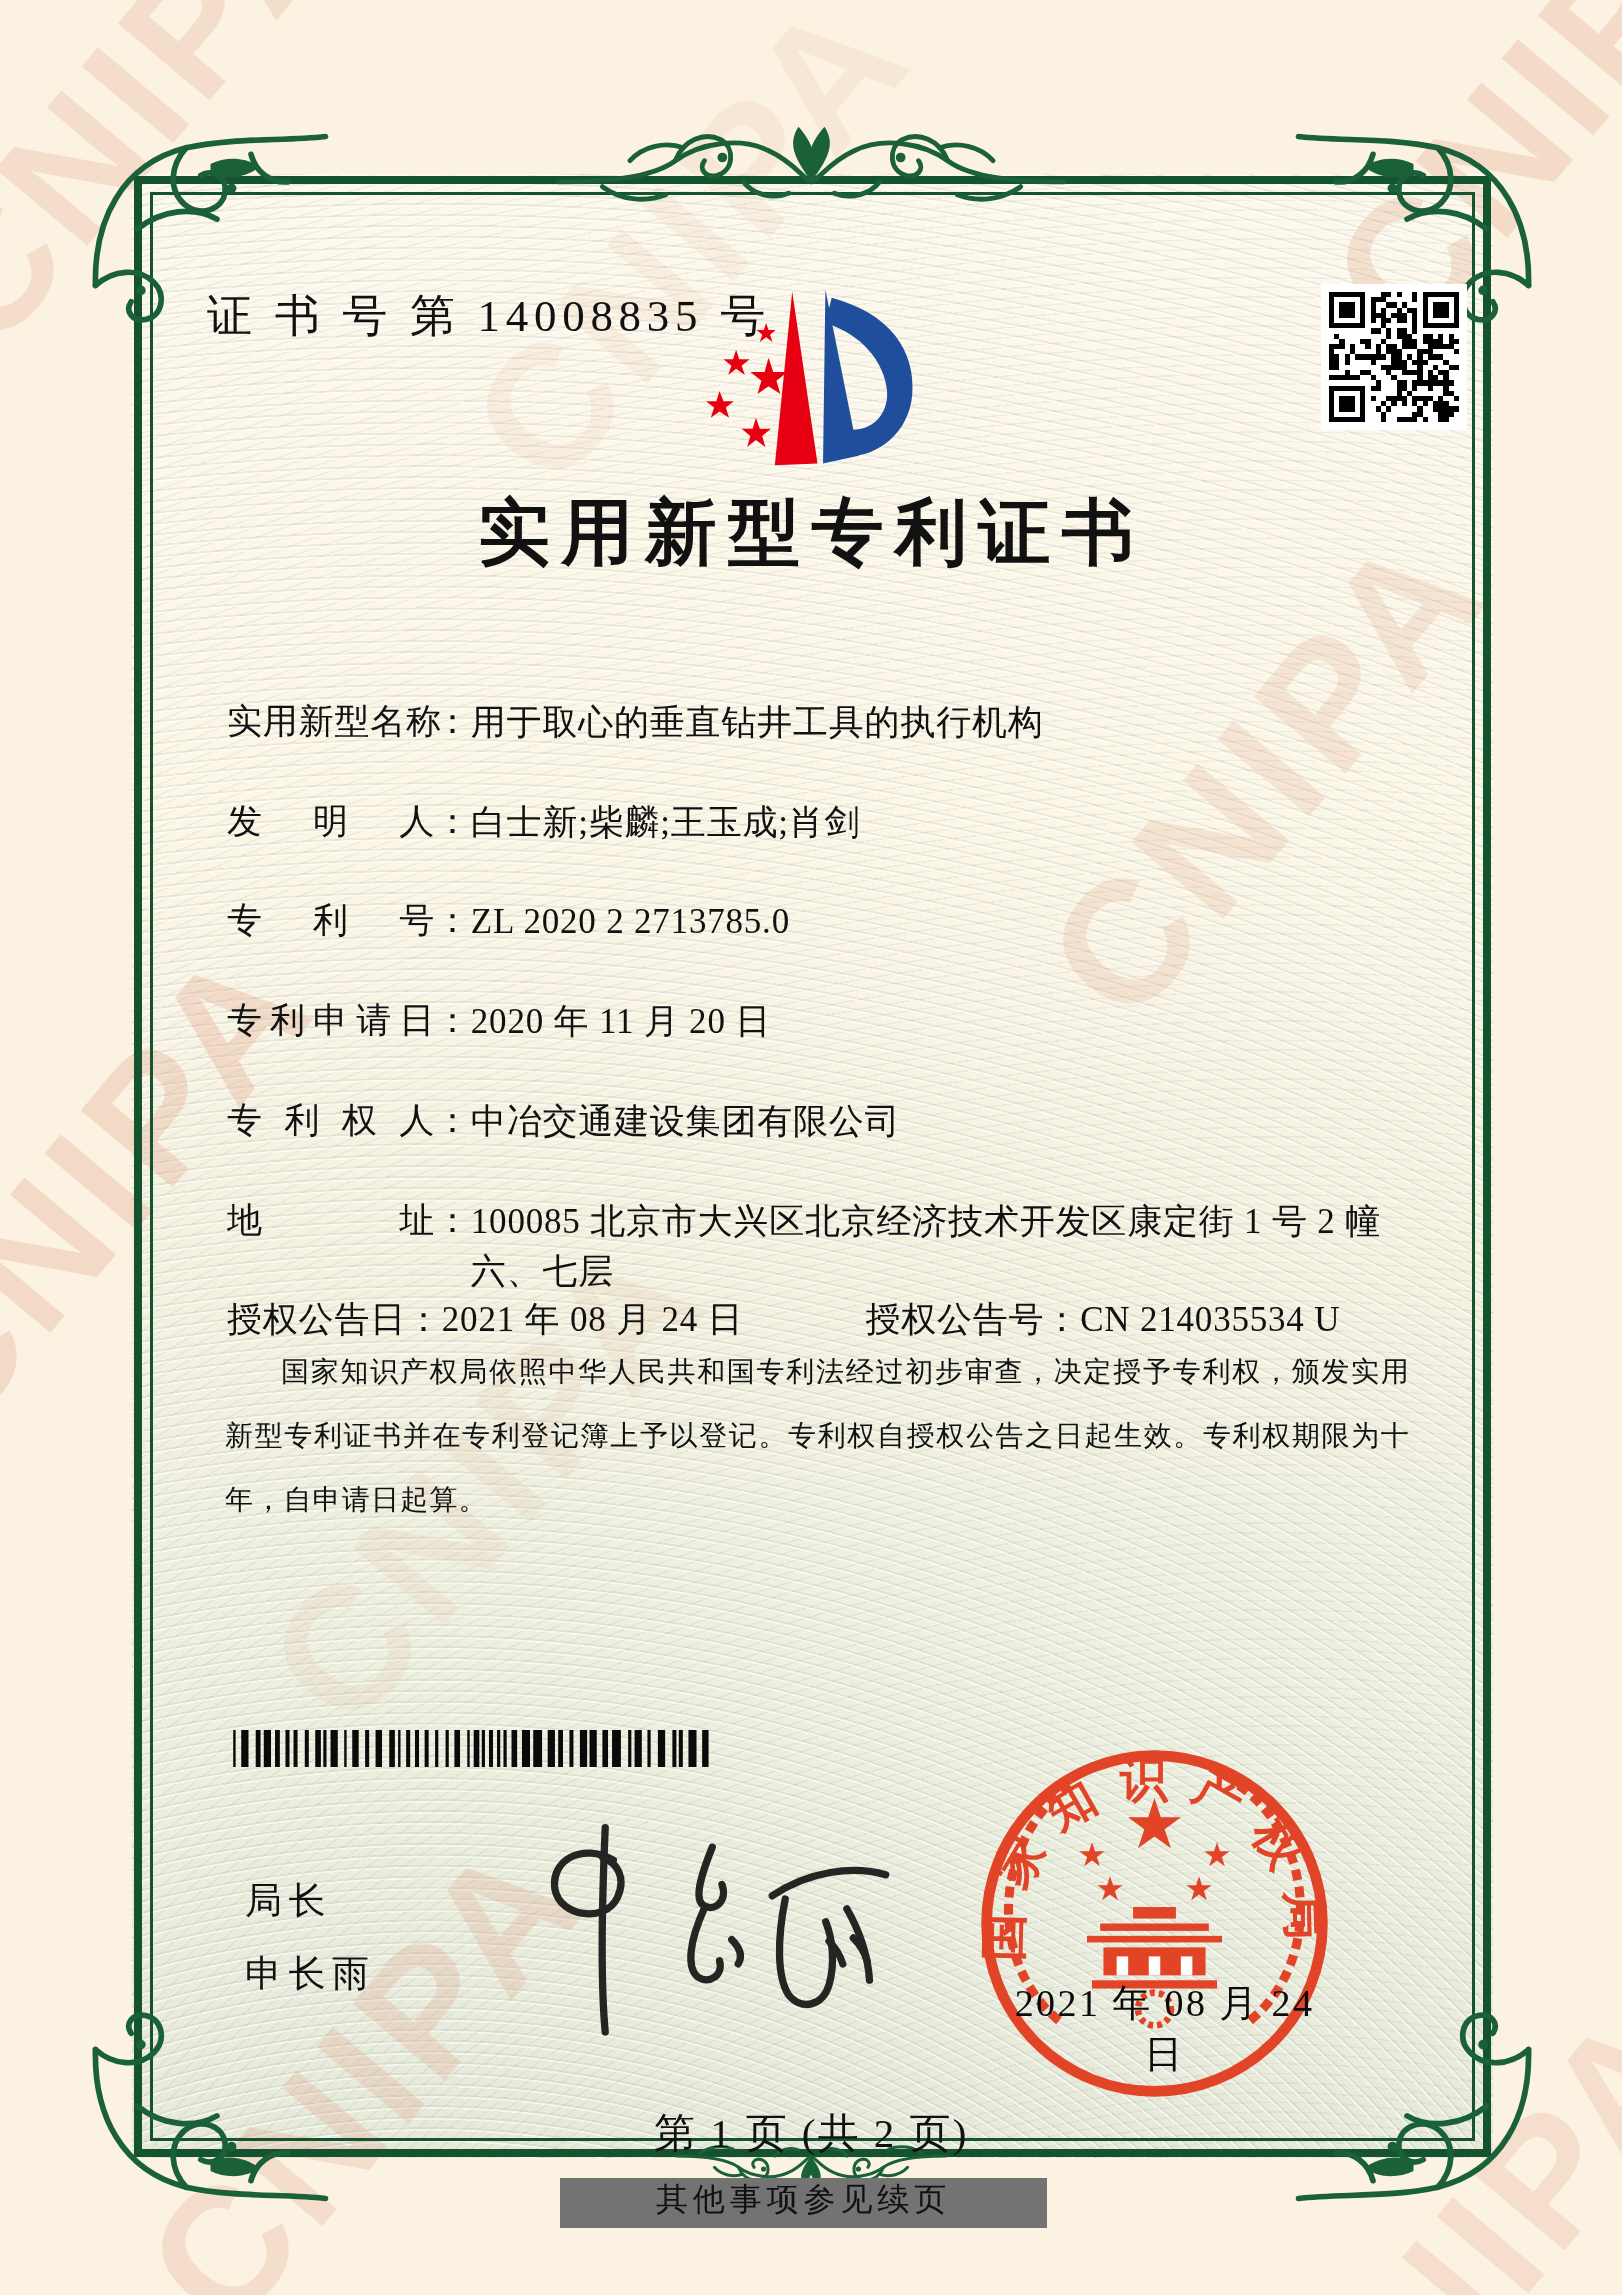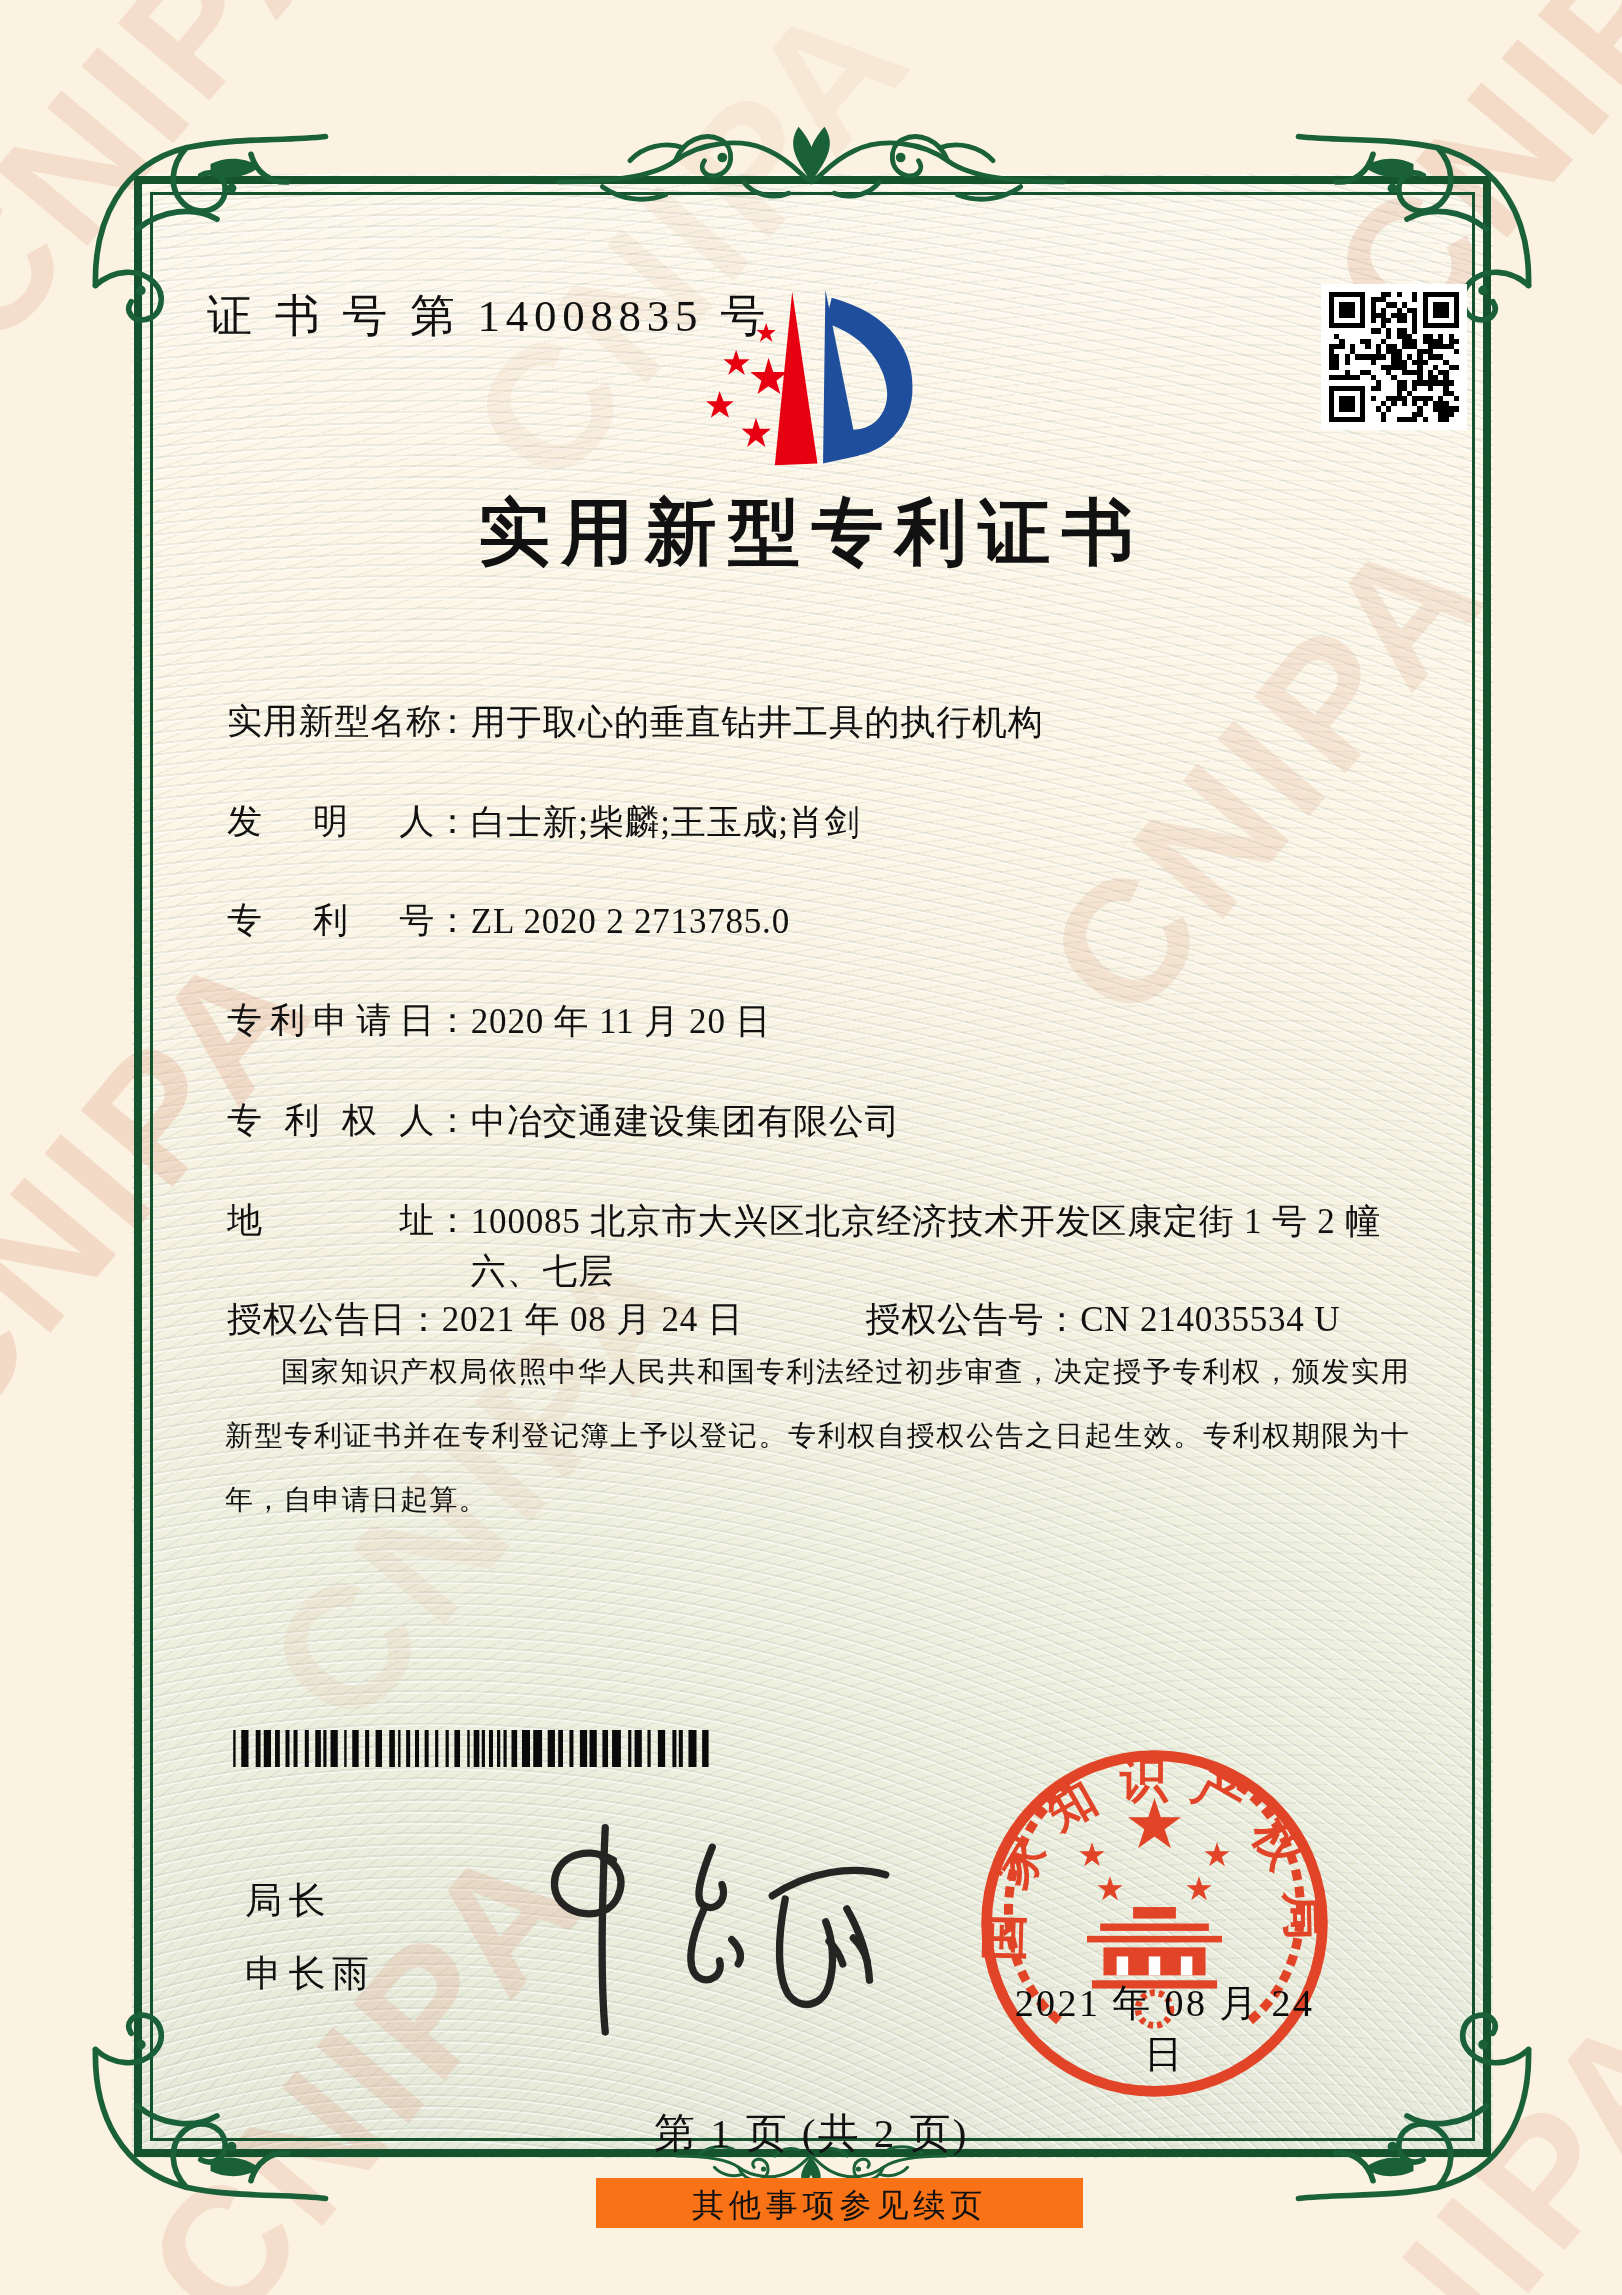--- a/index.html
+++ b/index.html
@@ -57,22 +57,22 @@
   .director-label{position:absolute;left:245px;top:1876px;font-size:37px;letter-spacing:6.5px;font-family:"Liberation Sans","DejaVu Sans",sans-serif;}
   .director-name{position:absolute;left:245px;top:1949px;font-size:37px;letter-spacing:6.5px;font-family:Liberation Sans, sans-serif;}
   .signature{position:absolute;left:454px;top:1818px;width:463px;height:227px;}
   .seal{position:absolute;left:980px;top:1749px;width:349px;height:349px;z-index:6;opacity:0.94;}
   .seal-date{
     position:absolute;left:1002px;top:1978px;width:325px;text-align:center;z-index:7;
     font-size:38px;letter-spacing:2.4px;color:#0b0b0b;
   }
   .footer-page{position:absolute;left:0;top:2106px;width:1623px;text-align:center;font-size:41px;letter-spacing:2.4px;z-index:7;}
   .note-band{
-    position:absolute;left:560px;top:2178px;width:487px;height:50px;background:#f97316;z-index:6;
-    display:flex;align-items:flex-end;justify-content:center;margin-left:36px;
+    position:absolute;left:560px;top:2178px;width:487px;height:50px;background:#737373;z-index:6;
+    display:flex;align-items:flex-start;justify-content:center;
   }
   .note-band span{font-size:32px;letter-spacing:4.9px;}
 </style>
 </head>
 <body>
 
 <div class="page">
 
   <div id="watermarks">
       <div class="wm" style="left: -154px; top: 0px; color: rgba(224, 162, 134, 0.26); transform: rotate(-50deg);">CNIPA</div>

